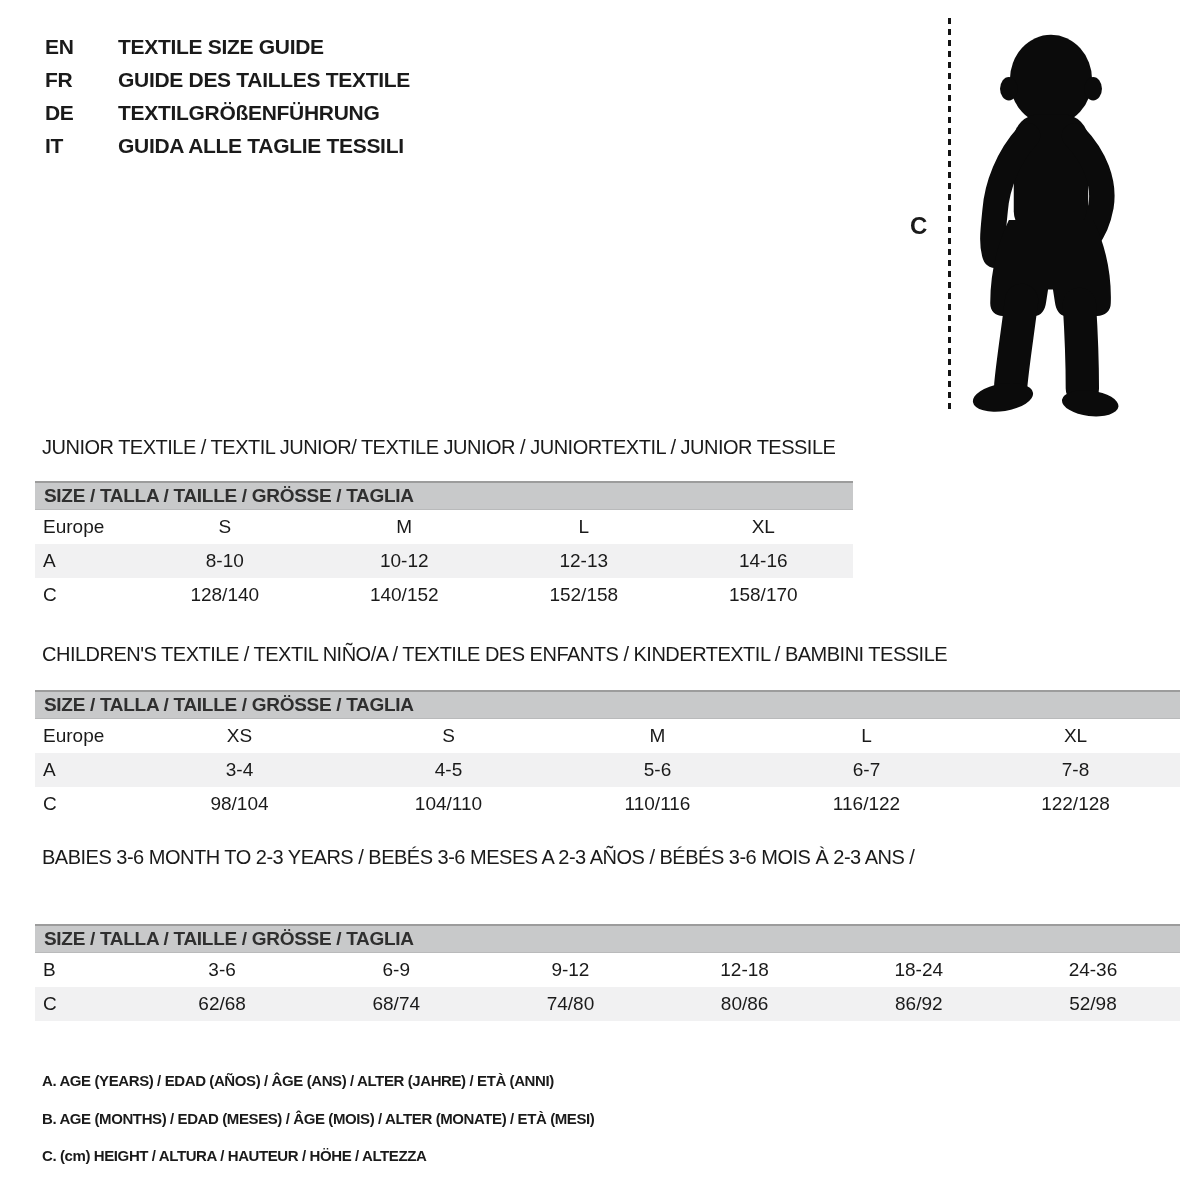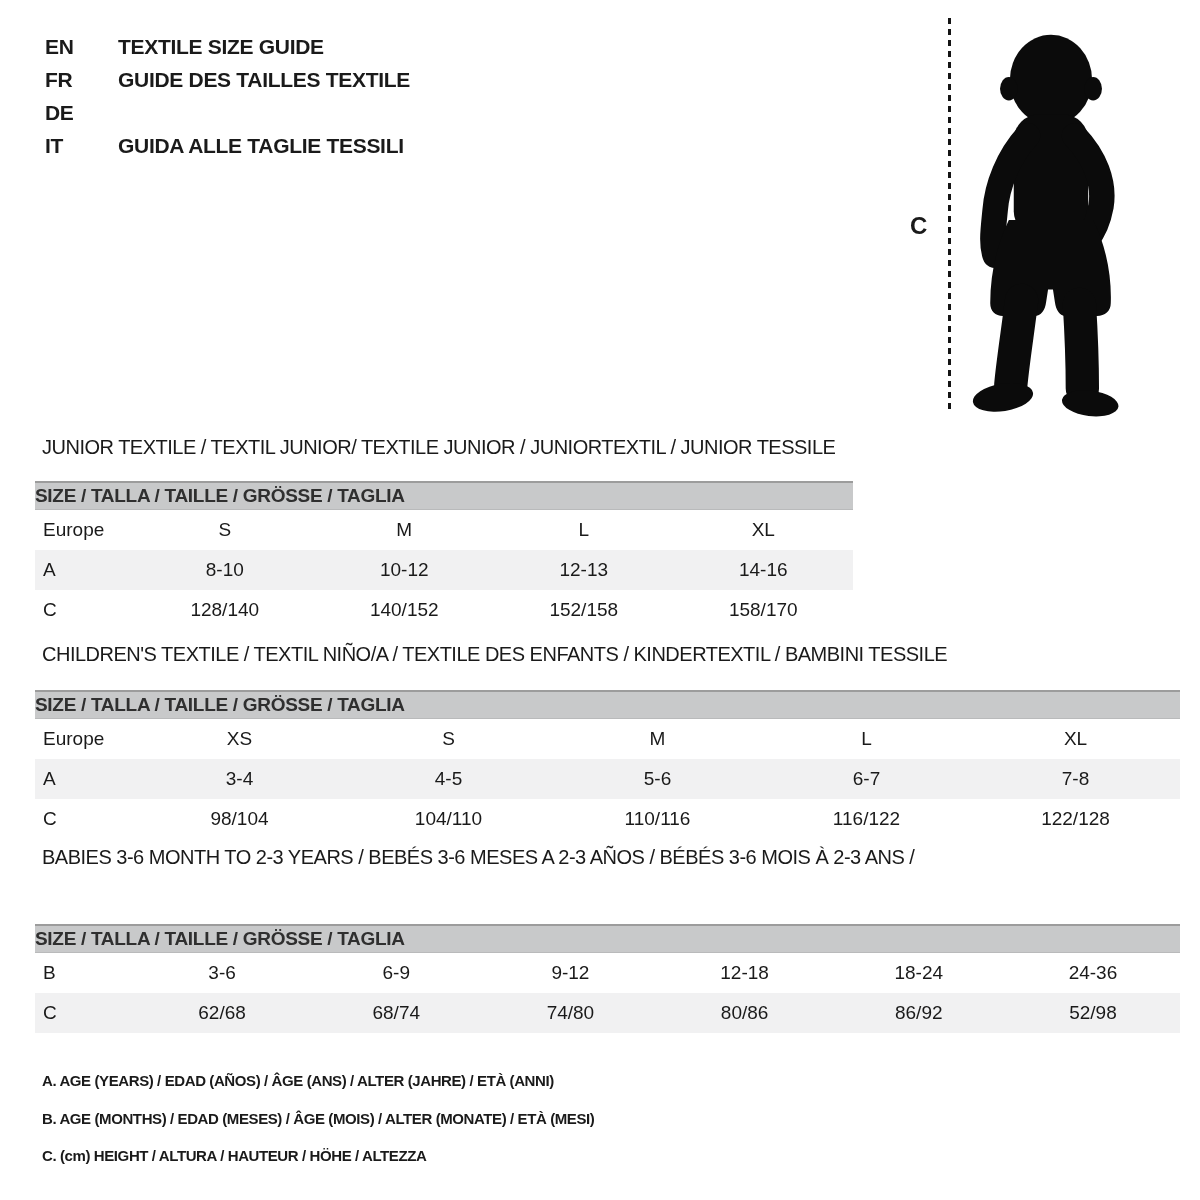--- a/index.html
+++ b/index.html
@@ -25,24 +25,24 @@
   .title-children{top:643px;}
   .title-babies-1{top:846px;}
   .title-babies-2{top:881px;}
   
   .size-table{position:absolute;left:35px;}
   .t-junior{top:481px;width:818px;}
   .t-children{top:690px;width:1145px;}
   .t-babies{top:924px;width:1145px;}
   .size-header{
     height:26px;background:#c8c9ca;border-top:2px solid #9c9c9c;border-bottom:1px solid #b9babb;
-    display:flex;align-items:center;
+    display:flex;align-items:center;padding-left:9px;
     font-size:19px;font-weight:bold;color:#2f2f2f;letter-spacing:-0.3px;
   }
-  .trow{display:flex;height:40px;align-items:center;font-size:19px;justify-content:center;}
+  .trow{display:flex;height:34px;align-items:center;font-size:19px;}
   .trow.stripe{background:#f1f1f2;}
   .rlabel{width:100px;padding-left:8px;box-sizing:border-box;}
   .cell{flex:1;text-align:center;}
   
   .legend-line{position:absolute;left:42px;font-size:15px;font-weight:bold;letter-spacing:-0.4px;white-space:nowrap;}
   .legend-a{top:1072px;}
   .legend-b{top:1110px;}
   .legend-c{top:1147px;}
 </style>
 </head>
@@ -54,20 +54,21 @@
     <div class="lang-row">
       <span class="lang-code">EN</span>
       <span class="lang-label">TEXTILE SIZE GUIDE</span>
     </div>
     <div class="lang-row">
       <span class="lang-code">FR</span>
       <span class="lang-label">GUIDE DES TAILLES TEXTILE</span>
     </div>
     <div class="lang-row">
       <span class="lang-code">DE</span>
+      <span class="lang-label">TEXTILGRÖßENFÜHRUNG</span>
     </div>
     <div class="lang-row">
       <span class="lang-code">IT</span>
       <span class="lang-label">GUIDA ALLE TAGLIE TESSILI</span>
     </div>
   </div>
 
   <div class="measure-line"></div>
   <div class="measure-label">C</div>
   <svg class="figure-svg" viewBox="0 0 180 400" aria-hidden="true">

